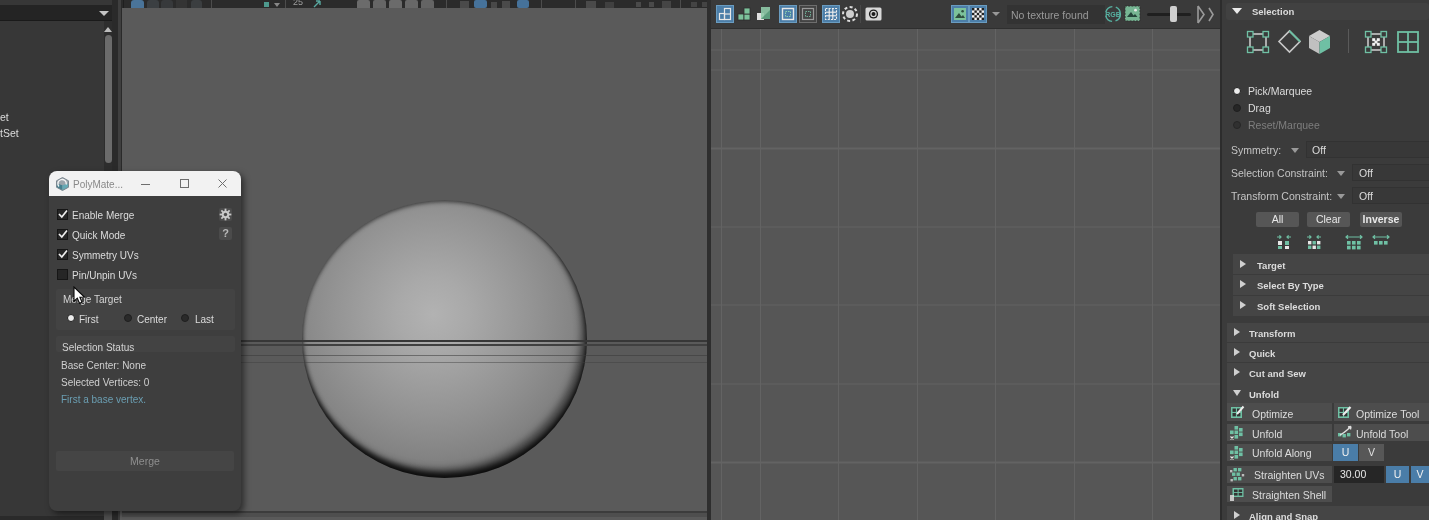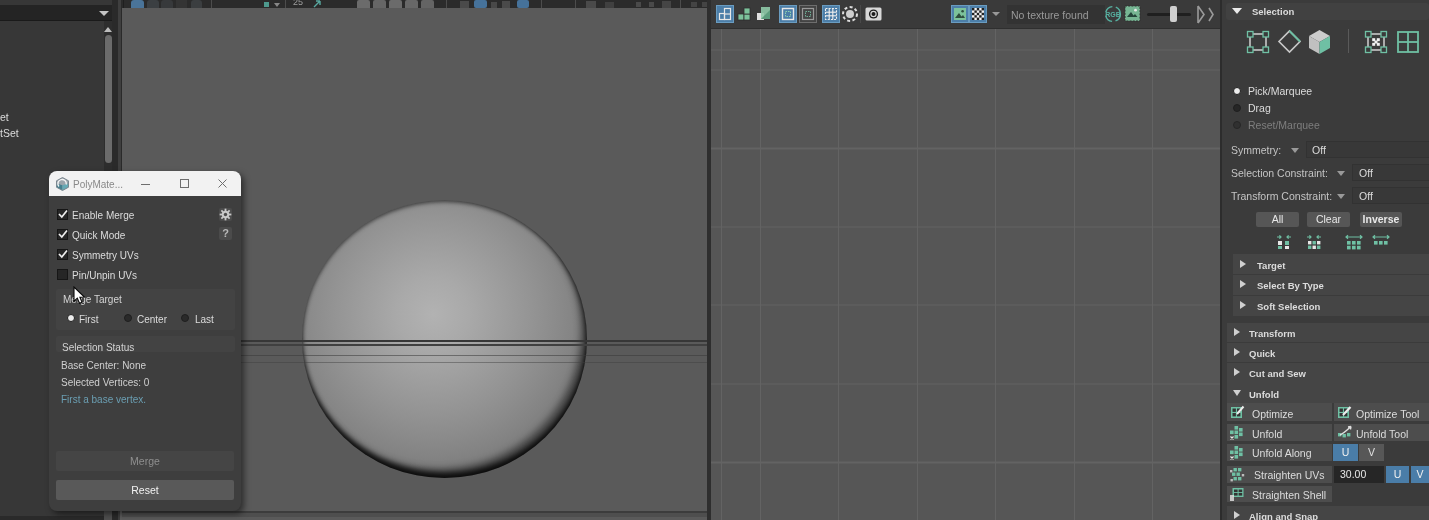--- a/index.html
+++ b/index.html
@@ -509,19 +509,18 @@
   <div class="txt t10" style="left:137px;top:313px;">Center</div>
   <div class="abs" style="left:181px;top:314px;width:8px;height:8px;border-radius:50%;background:#2a2a2a;border:1px solid #1e1e1e"></div>
   <div class="txt t10" style="left:195px;top:313px;">Last</div>
 
   <div class="txt t10" style="left:62px;top:341px;color:#d4d4d4;">Selection Status</div>
   <div class="txt t10" style="left:61px;top:359px;color:#cfcfcf;">Base Center: None</div>
   <div class="txt t10" style="left:61px;top:376px;color:#cfcfcf;">Selected Vertices: 0</div>
   <div class="txt t10" style="left:61px;top:393px;color:#6b9fb3;">First a base vertex.</div>
 
   <div class="abs" style="left:56px;top:451px;width:178px;height:20px;background:#454545;border-radius:2px;color:#8f8f8f;font-size:10.5px;text-align:center;line-height:20px;">Merge</div>
-  <div class="abs" style="left:56px;top:480px;width:178px;height:20px;background:#595959;border-radius:2px;color:#f2f2f2;font-size:10.5px;text-align:center;line-height:20px;">Reset</div>
 
   <svg class="abs" style="left:73px;top:286px" width="13" height="19" viewBox="0 0 13 19">
     <path d="M1,1 L1,15.2 L4.3,12.2 L6.5,17.3 L9,16.2 L6.9,11.2 L11.4,11 Z" fill="#ffffff" stroke="#0a0a0a" stroke-width="1.1"></path>
   </svg>
 
 </div>
 
 </body></html>

